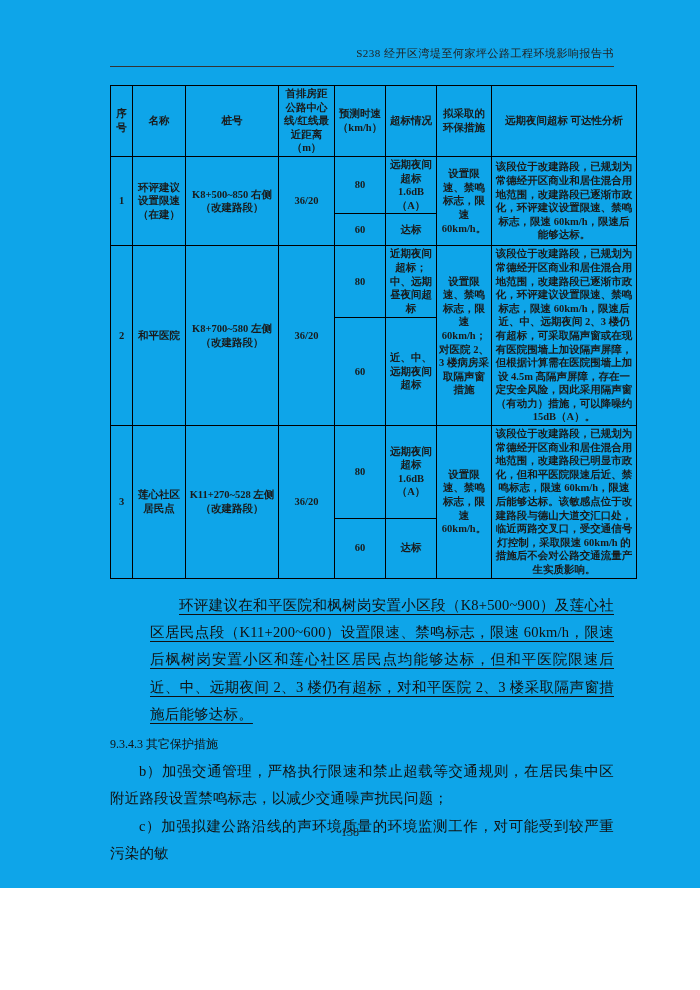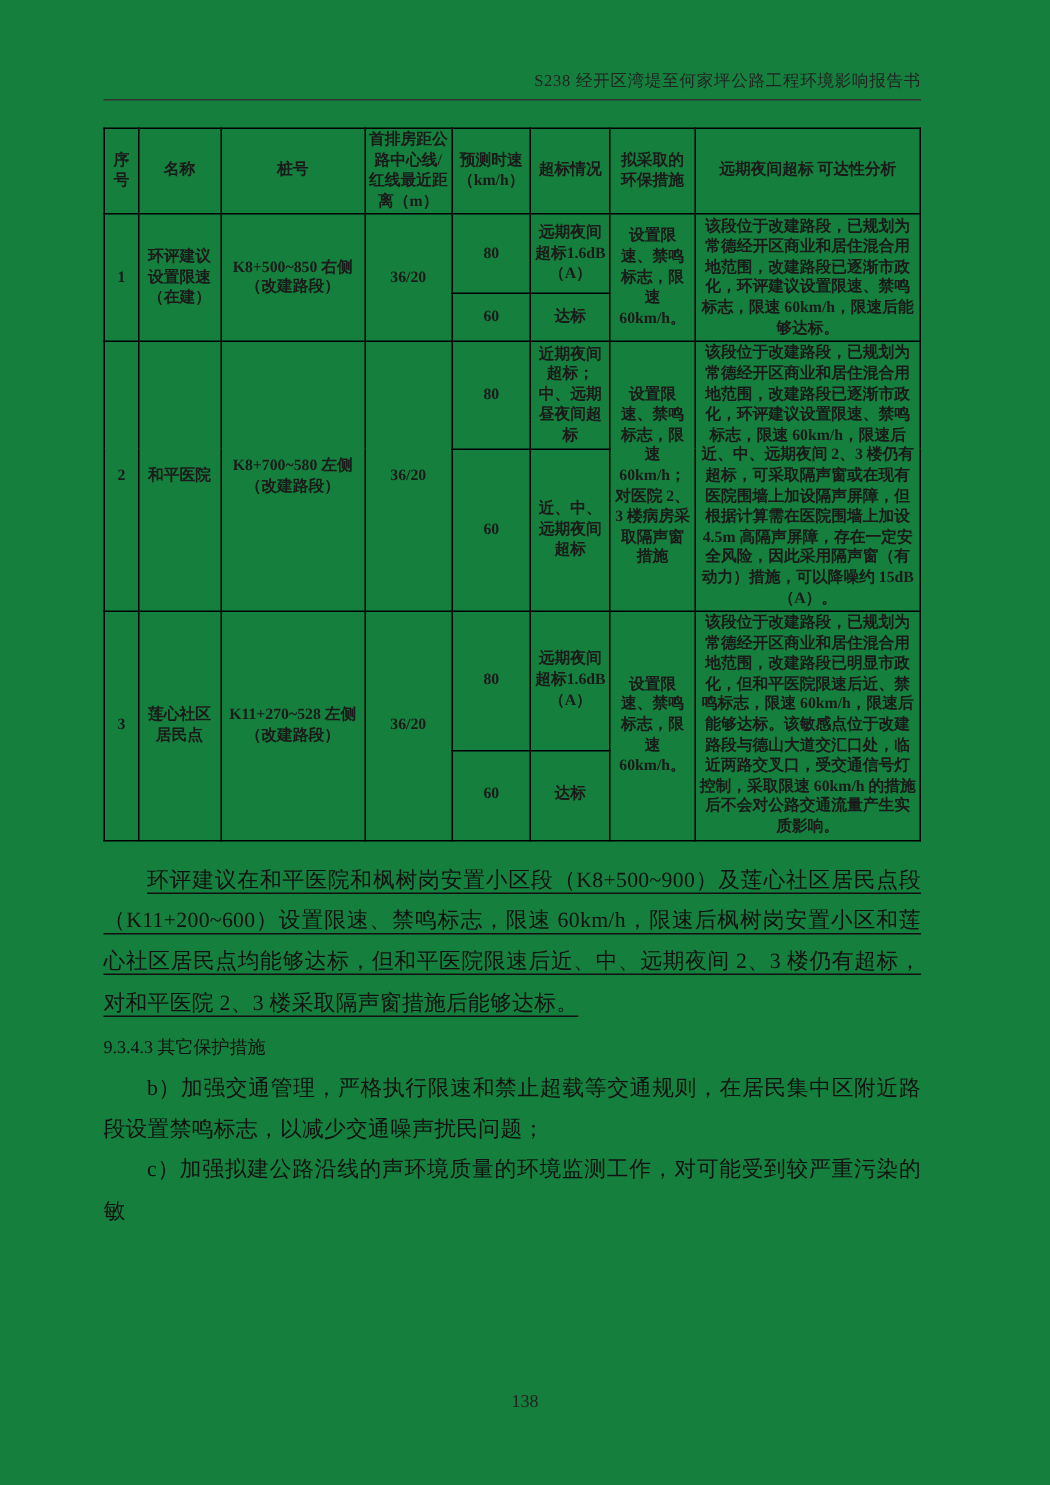--- a/index.html
+++ b/index.html
@@ -2,23 +2,23 @@
 <html><head>
 <meta charset="utf-8">
 <style>
   * { margin: 0; padding: 0; box-sizing: border-box; }
   html, body { background: #ffffff; }
   body { font-family: "Liberation Serif", "DejaVu Serif", serif; color: #111; }
 
   .page {
     position: relative;
     width: 700px;
-    height: 990px;
-    background: #15803d;
-    padding: 46px 86px 0 69px;
+    height: 888px;
+    background: #0ea5e9;
+    padding: 46px 86px 0 110px;
     overflow: hidden;
   }
 
   .running-header {
     text-align: right;
     font-size: 11px;
     letter-spacing: 0.5px;
     color: #222;
     padding-bottom: 5px;
   }
@@ -74,20 +74,21 @@
     line-height: 27.4px;
     text-align: justify;
     letter-spacing: 0.2px;
   }
   p.summary {
     margin-top: 13px;
     text-indent: 2em;
     text-decoration: underline;
     text-underline-offset: 4px;
     text-decoration-thickness: 1px;
+    margin-left: 40px;
   }
   .section-heading {
     font-size: 12px;
     line-height: 27.4px;
     margin-top: 2px;
   }
   p.body-para { text-indent: 2em; }
 
   .page-number {
     position: absolute;

